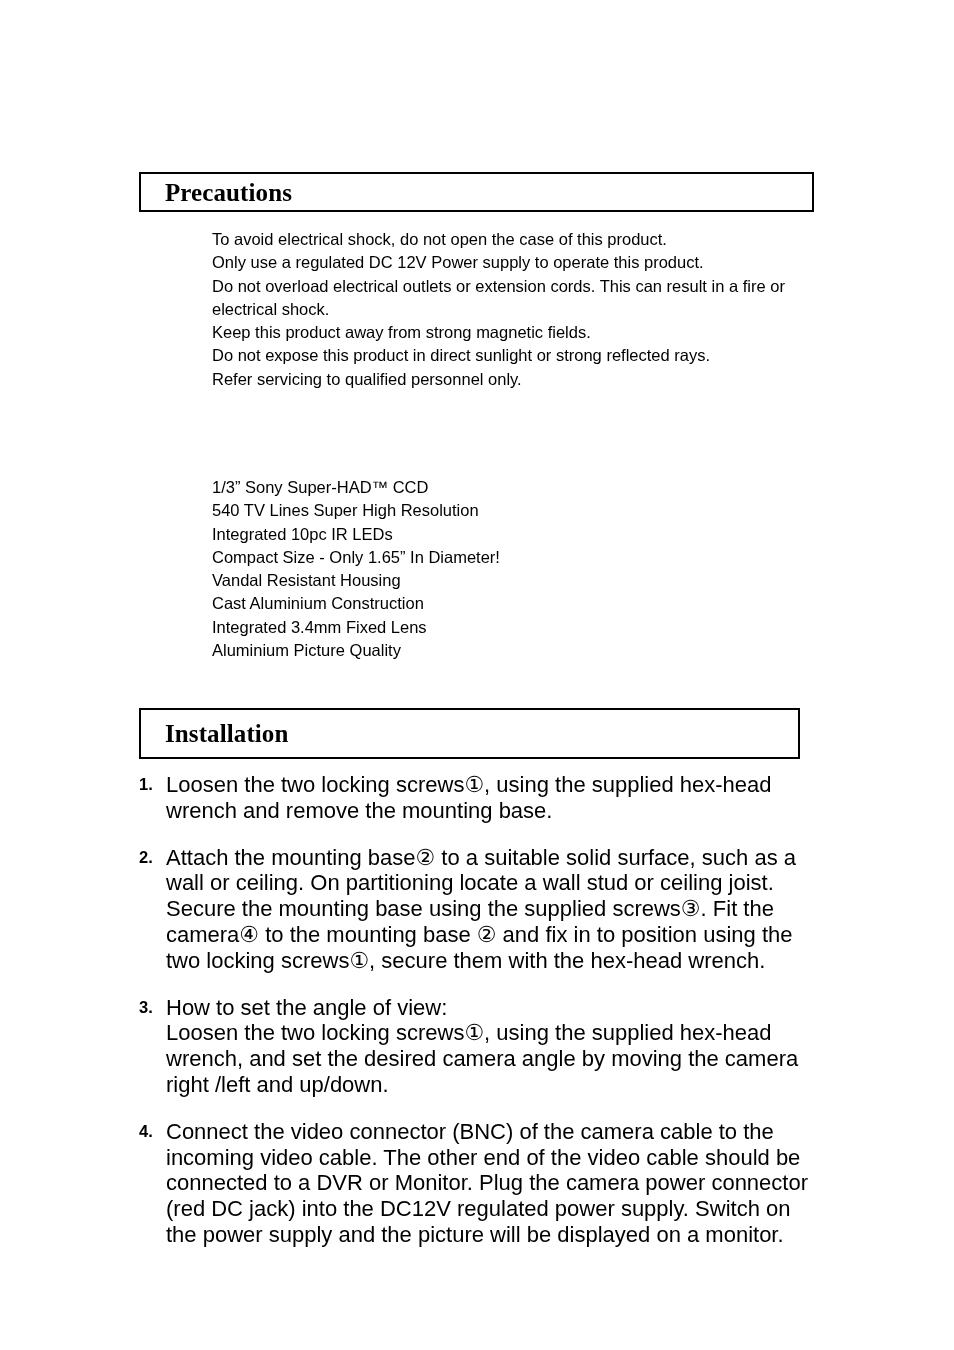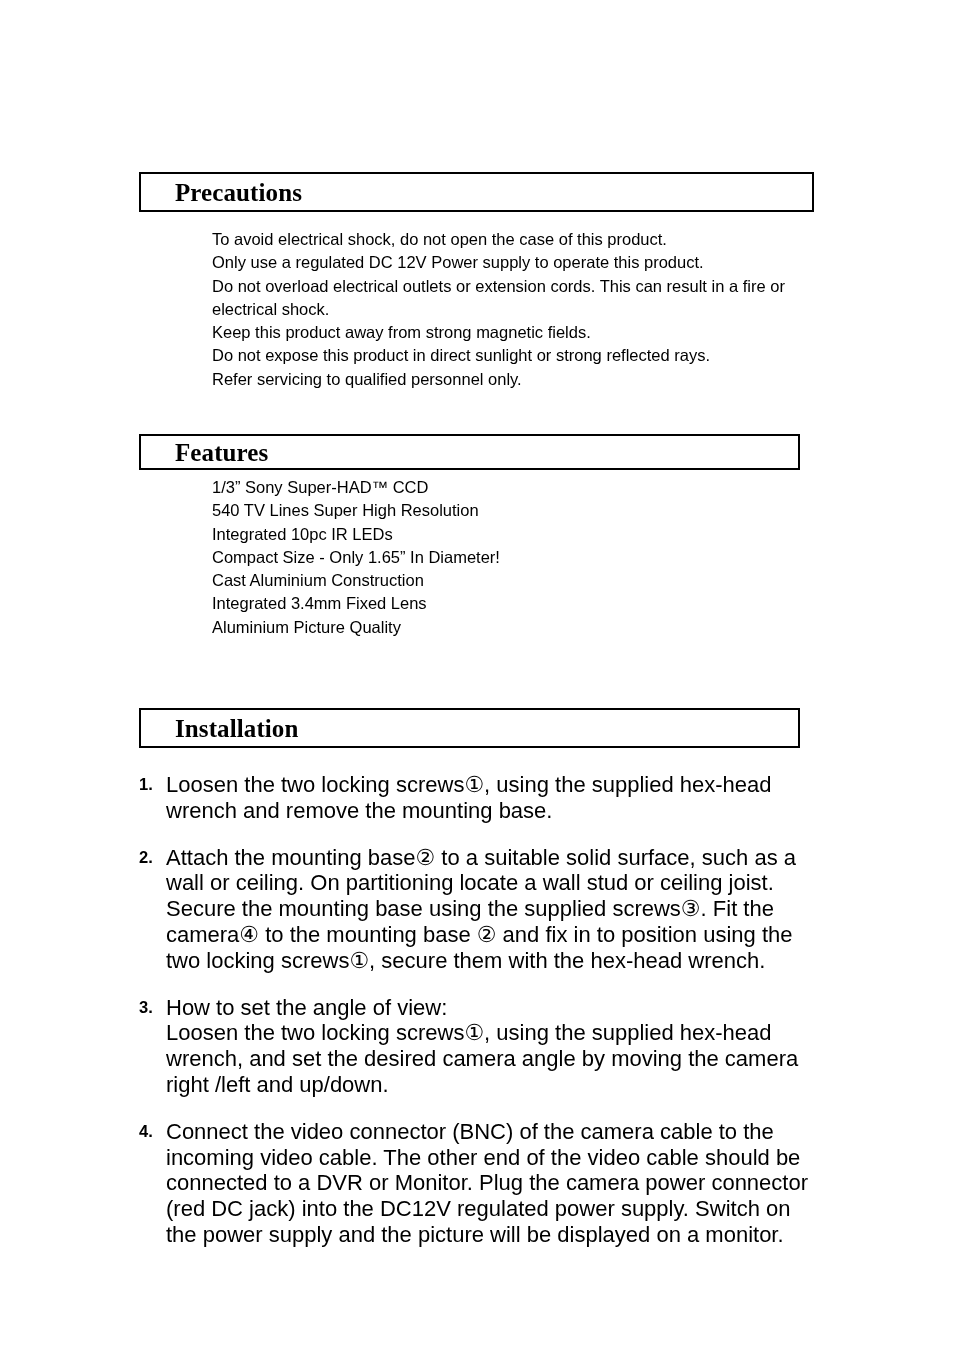--- a/index.html
+++ b/index.html
@@ -33,42 +33,41 @@
     box-sizing: border-box;
     display: flex;
     align-items: center;
   }
   .section-box .section-title {
     font-family: "Liberation Serif", serif;
     font-weight: bold;
     font-size: 25px;
     line-height: 1;
     letter-spacing: 0.1px;
-    padding-left: 12px;
+    padding-left: 24px;
     color: #000000;
-    margin-left: 22px;
   }
 
   #box-precautions {
     left: 139px;
     top: 172px;
     width: 675px;
     height: 40px;
   }
   #box-features {
     left: 139px;
     top: 434px;
     width: 661px;
     height: 36px;
   }
   #box-installation {
     left: 139px;
     top: 708px;
     width: 661px;
-    height: 40px;
+    height: 51px;
   }
 
   
   .text-block {
     position: absolute;
     font-family: "Liberation Sans", sans-serif;
     font-size: 16.5px;
     color: #000000;
     margin-left: 44px;
   }
@@ -136,29 +135,27 @@
 
   <div class="text-block" id="precautions-list">
     <div class="line">To avoid electrical shock, do not open the case of this product.</div>
     <div class="line">Only use a regulated DC 12V Power supply to operate this product.</div>
     <div class="line">Do not overload electrical outlets or extension cords. This can result in a fire or electrical shock.</div>
     <div class="line">Keep this product away from strong magnetic fields.</div>
     <div class="line">Do not expose this product in direct sunlight or strong reflected rays.</div>
     <div class="line">Refer servicing to qualified personnel only.</div>
   </div>
 
-  <div class="section-box" id="box-features">
-    <span class="section-title">Features</span>
-  </div>
 
   <div class="text-block" id="features-list">
     <div class="line">1/3” Sony Super-HAD™ CCD</div>
     <div class="line">540 TV Lines Super High Resolution</div>
     <div class="line">Integrated 10pc IR LEDs</div>
     <div class="line">Compact Size - Only 1.65” In Diameter!</div>
+    <div class="line">Vandal Resistant Housing</div>
     <div class="line">Cast Aluminium Construction</div>
     <div class="line">Integrated 3.4mm Fixed Lens</div>
     <div class="line">Aluminium Picture Quality</div>
   </div>
 
   <div class="section-box" id="box-installation">
     <span class="section-title">Installation</span>
   </div>
 
   <div id="installation-steps">

